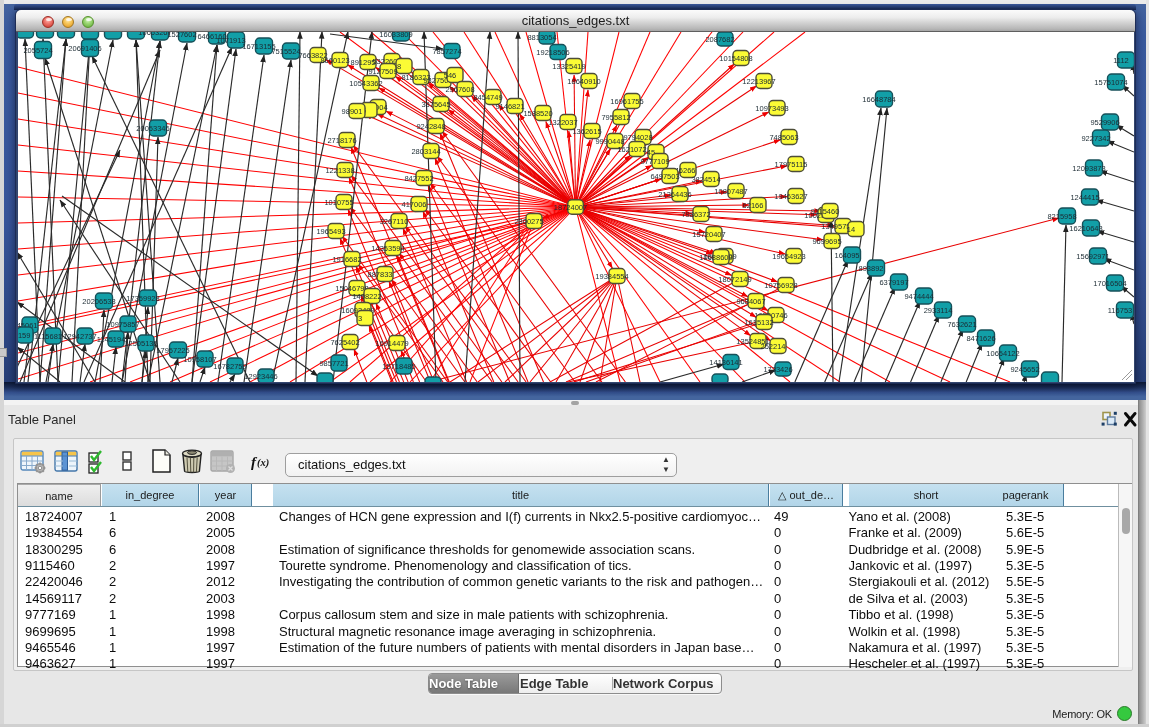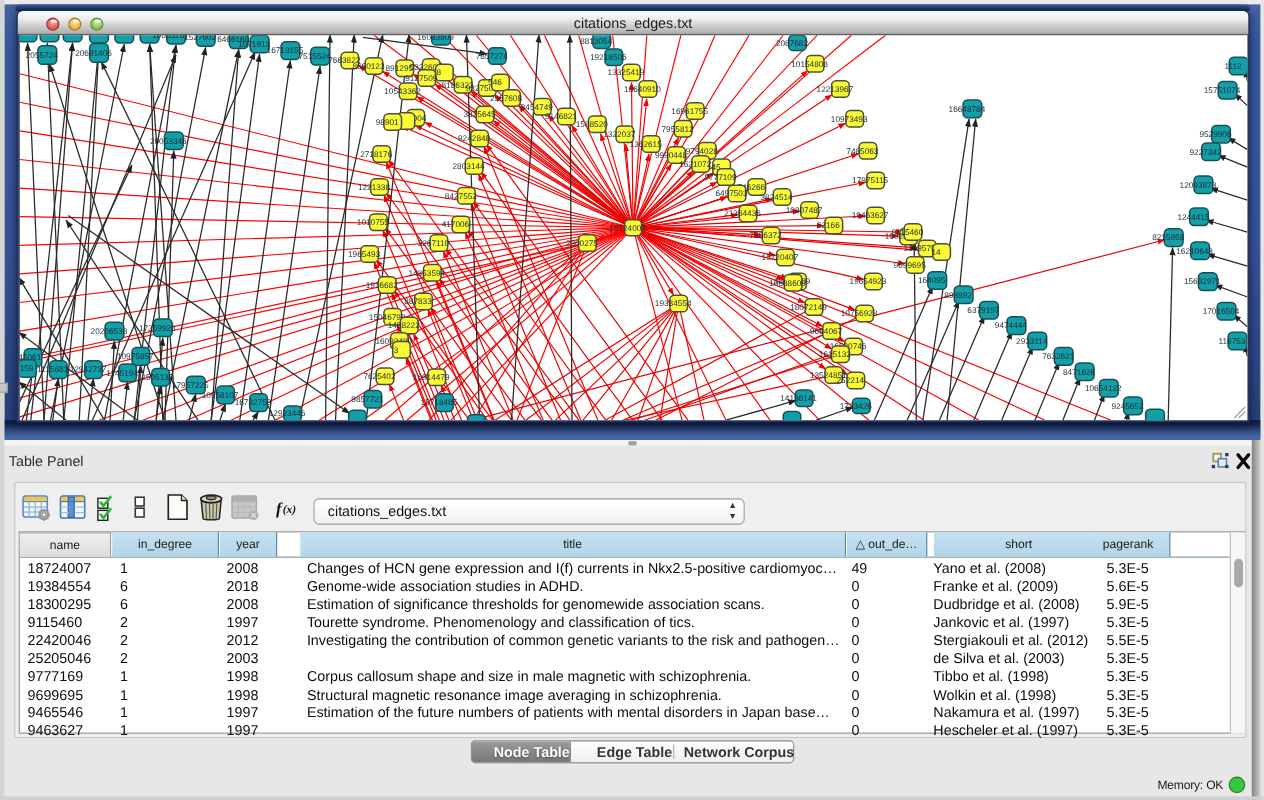--- a/index.html
+++ b/index.html
@@ -41,21 +41,21 @@
 .th{position:absolute;top:484px;height:22px;background:linear-gradient(180deg,#c5e1f0,#b2d5e8);border-right:1px solid #4a7d9e;
  font-size:11px;color:#1a1a1a;text-align:center;line-height:22px}
 .th.grey{background:linear-gradient(180deg,#efefef,#dcdcdc);border-right:1px solid #9a9a9a;border-top:1px solid #aaa}
 #theadline{position:absolute;left:18px;top:505.5px;width:1113px;height:1px;background:#6f8f9f}
 #tbl{position:absolute;left:0;top:0;width:1149px;height:727px;pointer-events:none}
 .cell{position:absolute;font-size:13px;color:#0d0d0d;white-space:nowrap}
 #sbar{position:absolute;left:1118px;top:484px;width:13.5px;height:183px;background:#f6f6f6;border-left:1px solid #bbb}
 #sthumb{position:absolute;left:1121.5px;top:508px;width:8px;height:26px;background:#a8a8a8;border-radius:4px}
 
 #tabs{position:absolute;left:428px;top:672.5px;width:294px;height:21px;border:1px solid #8d8d8d;border-radius:4px;background:linear-gradient(180deg,#ffffff,#eeeeee);box-shadow:0 1px 0 rgba(255,255,255,.7)}
-#tabs .seg{position:absolute;top:0;height:19px;font-size:13px;font-weight:bold;color:#333;text-align:right;line-height:19px}
+#tabs .seg{position:absolute;top:0;height:19px;font-size:13px;font-weight:bold;color:#333;text-align:left;line-height:19px}
 #tabs .sel{background:linear-gradient(180deg,#9a9a9a,#787878);color:#fff;border-radius:3px 0 0 3px;border-right:1px solid #6f6f6f;text-shadow:0 1px 2px rgba(0,0,0,.4)}
 #tabs .sep{position:absolute;top:3px;width:1px;height:13px;background:#aaa}
 #mem{position:absolute;left:1030px;width:82px;text-align:right;top:708px;font-size:11px;color:#1a1a1a;letter-spacing:-0.2px}
 #dot{position:absolute;left:1117px;top:706px;width:15px;height:15px;border-radius:50%;background:#35c93f;border:1.5px solid #2a7a2a}
 #lmark{position:absolute;left:0px;top:348px;width:7px;height:9px;background:#c9c9c9;border:1px solid #9a9a9a;border-left:none}
 </style></head>
 <body>
 <div id="stage">
  <div id="desk">
   <div id="blue"></div>
@@ -702,22 +702,21 @@
  <div id="tbl">
       <div class="cell" style="left:25px;top:508.8px">18724007</div>
 <div class="cell" style="left:109px;top:508.8px">1</div>
 <div class="cell" style="left:206px;top:508.8px">2008</div>
 <div class="cell" style="left:279px;top:508.8px">Changes of HCN gene expression and I(f) currents in Nkx2.5-positive cardiomyoc…</div>
 <div class="cell" style="left:774px;top:508.8px">49</div>
 <div class="cell" style="left:848.5px;top:508.8px">Yano et al. (2008)</div>
 <div class="cell" style="left:1006px;top:508.8px">5.3E-5</div>
 <div class="cell" style="left:25px;top:525.2px">19384554</div>
 <div class="cell" style="left:109px;top:525.2px">6</div>
-<div class="cell" style="left:206px;top:525.2px">2018</div>
-<div class="cell" style="left:279px;top:525.2px">Genome-wide association studies in ADHD.</div>
+<div class="cell" style="left:206px;top:525.2px">2005</div>
 <div class="cell" style="left:774px;top:525.2px">0</div>
 <div class="cell" style="left:848.5px;top:525.2px">Franke et al. (2009)</div>
 <div class="cell" style="left:1006px;top:525.2px">5.6E-5</div>
 <div class="cell" style="left:25px;top:541.6px">18300295</div>
 <div class="cell" style="left:109px;top:541.6px">6</div>
 <div class="cell" style="left:206px;top:541.6px">2008</div>
 <div class="cell" style="left:279px;top:541.6px">Estimation of significance thresholds for genomewide association scans.</div>
 <div class="cell" style="left:774px;top:541.6px">0</div>
 <div class="cell" style="left:848.5px;top:541.6px">Dudbridge et al. (2008)</div>
 <div class="cell" style="left:1006px;top:541.6px">5.9E-5</div>
@@ -728,30 +727,30 @@
 <div class="cell" style="left:774px;top:558px">0</div>
 <div class="cell" style="left:848.5px;top:558px">Jankovic et al. (1997)</div>
 <div class="cell" style="left:1006px;top:558px">5.3E-5</div>
 <div class="cell" style="left:25px;top:574.4px">22420046</div>
 <div class="cell" style="left:109px;top:574.4px">2</div>
 <div class="cell" style="left:206px;top:574.4px">2012</div>
 <div class="cell" style="left:279px;top:574.4px">Investigating the contribution of common genetic variants to the risk and pathogen…</div>
 <div class="cell" style="left:774px;top:574.4px">0</div>
 <div class="cell" style="left:848.5px;top:574.4px">Stergiakouli et al. (2012)</div>
 <div class="cell" style="left:1006px;top:574.4px">5.5E-5</div>
-<div class="cell" style="left:25px;top:590.8px">25205046</div>
+<div class="cell" style="left:25px;top:590.8px">14569117</div>
 <div class="cell" style="left:109px;top:590.8px">2</div>
 <div class="cell" style="left:206px;top:590.8px">2003</div>
 <div class="cell" style="left:774px;top:590.8px">0</div>
 <div class="cell" style="left:848.5px;top:590.8px">de Silva et al. (2003)</div>
 <div class="cell" style="left:1006px;top:590.8px">5.3E-5</div>
 <div class="cell" style="left:25px;top:607.2px">9777169</div>
 <div class="cell" style="left:109px;top:607.2px">1</div>
 <div class="cell" style="left:206px;top:607.2px">1998</div>
-<div class="cell" style="left:279px;top:607.2px">Corpus callosum shape and size in male magnetic with schizophrenia.</div>
+<div class="cell" style="left:279px;top:607.2px">Corpus callosum stem and size in male patients with schizophrenia.</div>
 <div class="cell" style="left:774px;top:607.2px">0</div>
 <div class="cell" style="left:848.5px;top:607.2px">Tibbo et al. (1998)</div>
 <div class="cell" style="left:1006px;top:607.2px">5.3E-5</div>
 <div class="cell" style="left:25px;top:623.6px">9699695</div>
 <div class="cell" style="left:109px;top:623.6px">1</div>
 <div class="cell" style="left:206px;top:623.6px">1998</div>
 <div class="cell" style="left:279px;top:623.6px">Structural magnetic resonance image averaging in schizophrenia.</div>
 <div class="cell" style="left:774px;top:623.6px">0</div>
 <div class="cell" style="left:848.5px;top:623.6px">Wolkin et al. (1998)</div>
 <div class="cell" style="left:1006px;top:623.6px">5.3E-5</div>

